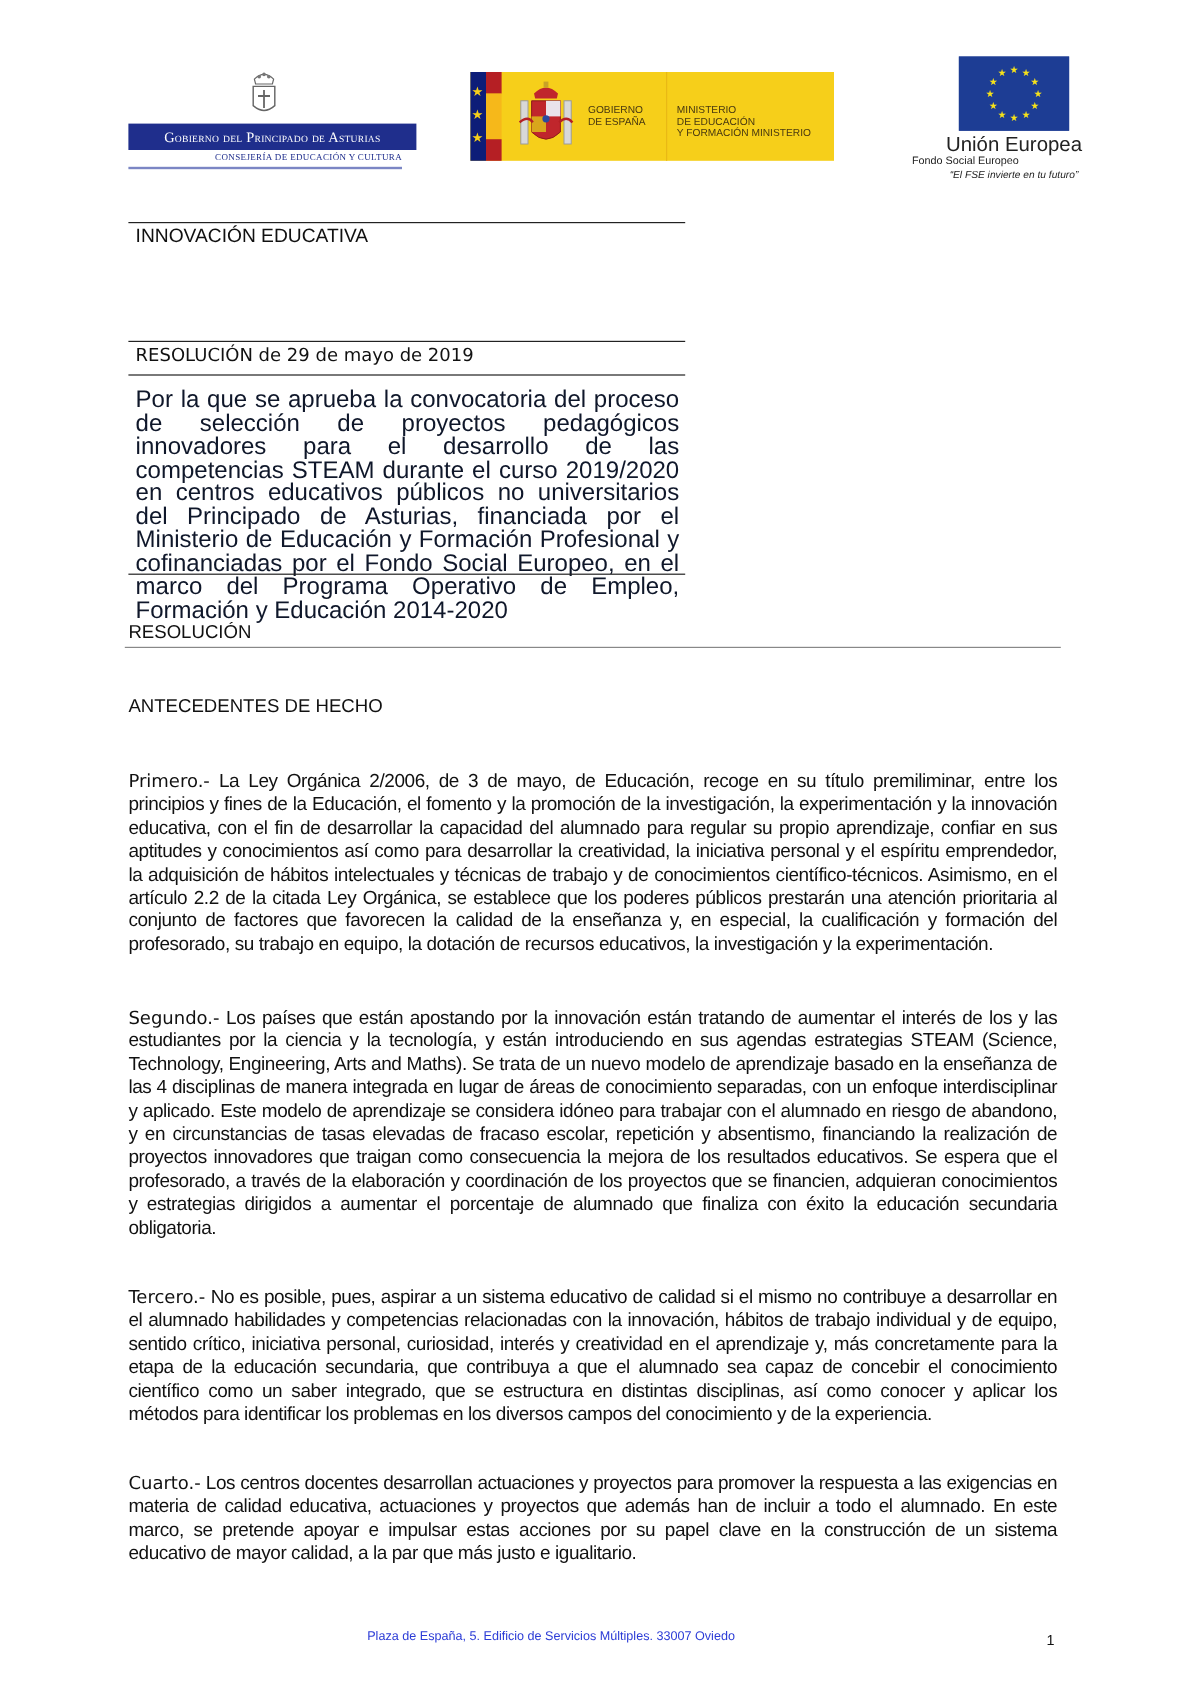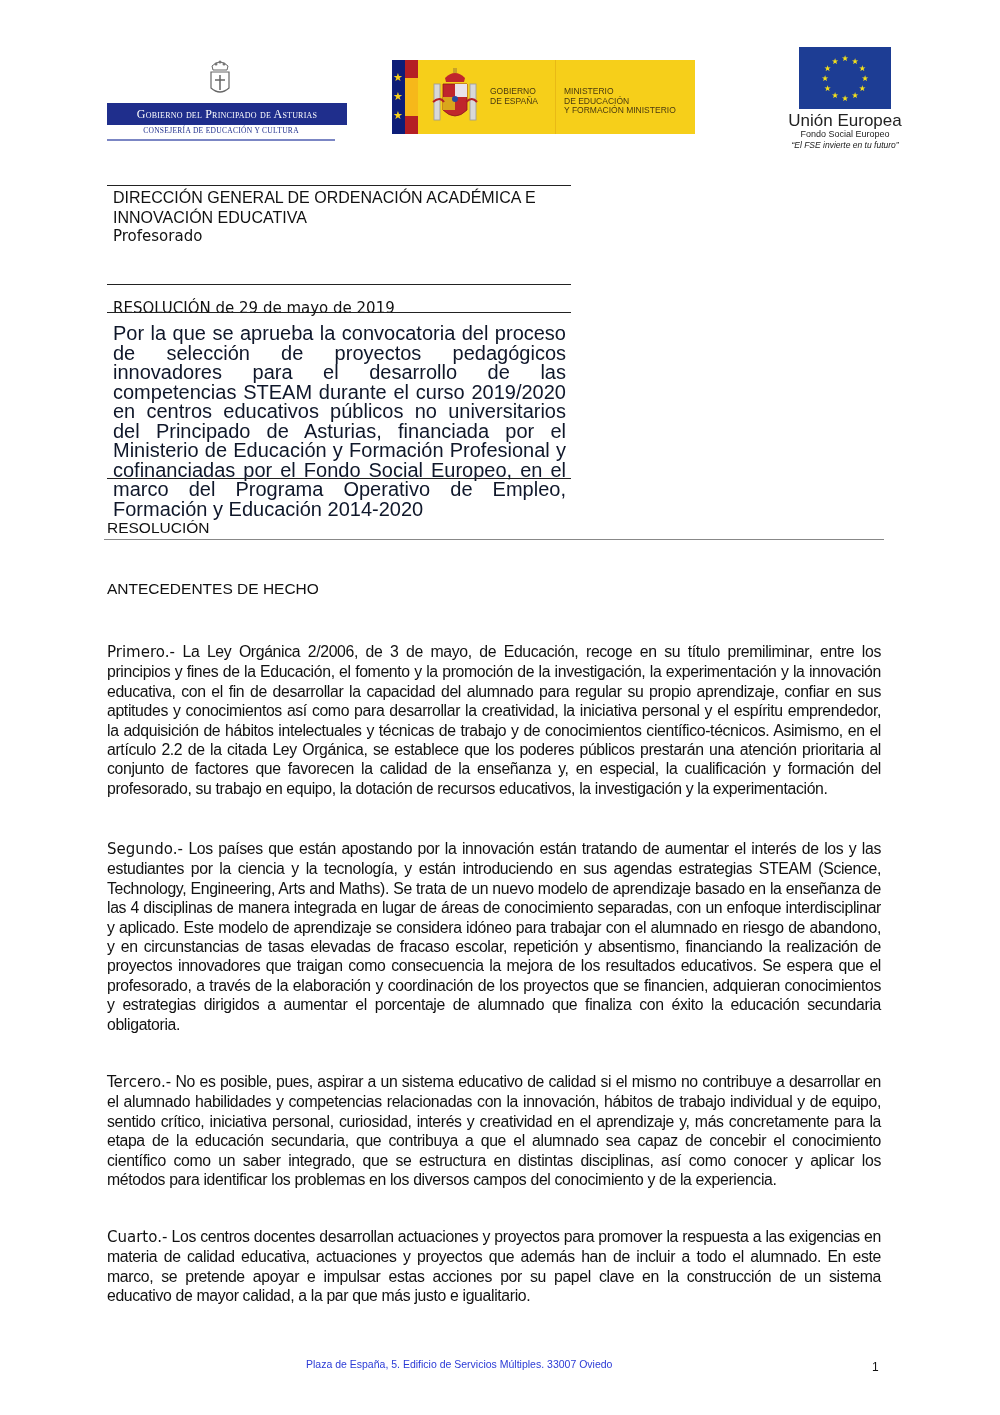--- a/index.html
+++ b/index.html
@@ -3,40 +3,40 @@
 <meta charset="utf-8">
 <style>
   html, body { margin: 0; padding: 0; background: #ffffff; }
   body { width: 1000px; height: 1415px; position: relative; overflow: hidden; font-family: "Liberation Sans", sans-serif; color: #111; }
   .abs { position: absolute; }
 
   
   #asturias { left: 107px; top: 58px; width: 228px; height: 84px; }
   #asturias .crest { position: absolute; left: 100px; top: 0; width: 26px; height: 40px; }
   #asturias .bar { position: absolute; left: 0; top: 45px; width: 240px; height: 22px; background: #1f2e8c; color: #fff; font-family: Liberation Serif, serif; font-size: 12px; letter-spacing: 0.2px; line-height: 22px; text-align: center; font-variant: small-caps; }
-  #asturias .sub { position: absolute; left: 0; top: 68px; width: 228px; text-align: center; font-family: "Liberation Serif", serif; font-size: 7.5px; color: #1f2e8c; letter-spacing: 0.3px; }
+  #asturias .sub { position: absolute; left: 0; top: 68px; width: 228px; text-align: right; font-family: "Liberation Serif", serif; font-size: 7.5px; color: #1f2e8c; letter-spacing: 0.3px; }
   #asturias .rule { position: absolute; left: 0; top: 81px; width: 228px; height: 2px; background: #7b86c4; }
 
   
   #spain { left: 392px; top: 60px; width: 303px; height: 74px; background: #f6cf1a; }
   #spain .blue { position: absolute; left: 0; top: 0; width: 13px; height: 74px; background: #0d1d78; }
   #spain .red1 { position: absolute; left: 13px; top: 0; width: 13px; height: 18px; background: #b51f24; }
   #spain .yel { position: absolute; left: 13px; top: 18px; width: 13px; height: 38px; background: #f6b81a; }
   #spain .red2 { position: absolute; left: 13px; top: 56px; width: 13px; height: 18px; background: #b51f24; }
   #spain .star { position: absolute; left: 1px; color: #f6cf1a; font-size: 11px; line-height: 11px; }
   #spain .coat { position: absolute; left: 38px; top: 6px; width: 50px; height: 62px; }
   #spain .gob { position: absolute; left: 98px; top: 27px; font-size: 8.5px; line-height: 9.5px; color: #4a3a10; }
   #spain .sep { position: absolute; left: 163px; top: 0; width: 1px; height: 74px; background: #e9b915; }
   #spain .min { position: absolute; left: 172px; top: 27px; font-size: 8.5px; line-height: 9.5px; color: #4a3a10; }
 
   
   #eu { left: 760px; top: 45px; width: 160px; height: 110px; }
   #eu .flag { position: absolute; left: 39px; top: 2px; width: 92px; height: 62px; background: #1d3d94; }
   #eu .name { position: absolute; left: 0; top: 66px; width: 170px; text-align: center; font-size: 17px; color: #222; }
-  #eu .fse { position: absolute; left: 0; top: 84px; width: 170px; text-align: center; font-size: 9px; color: #222; }
+  #eu .fse { position: absolute; left: 0; top: 84px; width: 170px; text-align: left; font-size: 9px; color: #222; }
   #eu .motto { position: absolute; left: 0; top: 95px; width: 170px; text-align: center; font-size: 8.5px; font-style: italic; color: #222; }
 
   
   .hline { position: absolute; left: 107px; width: 464px; height: 1px; background: #222; }
   .head-txt { position: absolute; left: 113px; width: 460px; font-size: 15.5px; line-height: 19.5px; color: #111; }
   #summary { position: absolute; left: 113px; top: 324px; width: 453px; font-size: 20px; line-height: 19.5px; text-align: justify; color: #0f172a; }
 
   .center-title { position: absolute; left: 107px; width: 776px; text-align: left; font-size: 15.5px; color: #111; }
   #res-rule { position: absolute; left: 104px; top: 539px; width: 780px; height: 1px; background: #888; }
 
@@ -114,26 +114,24 @@
         <text x="36.0" y="16.7">★</text>
       </g>
   </svg>
   <div class="name">Unión Europea</div>
   <div class="fse">Fondo Social Europeo</div>
   <div class="motto">“El FSE invierte en tu futuro”</div>
 </div>
 
 <div class="hline" style="top:185px"></div>
 <div class="head-txt" style="top:188px; font-size:16px;">
-  <div>DIRECCIÓN GENERAL DE ORDENACIÓN ACADÉMICA E</div>
   <div>INNOVACIÓN EDUCATIVA</div>
-  <div style="font-family:'DejaVu Sans',sans-serif; font-size:15px;">Profesorado</div>
 </div>
 <div class="hline" style="top:284px"></div>
-<div class="head-txt" style="top:287px; font-family:'DejaVu Sans',sans-serif; font-size:15px;margin-top:12px;">RESOLUCIÓN de 29 de mayo de 2019</div>
+<div class="head-txt" style="top:287px; font-family:'DejaVu Sans',sans-serif; font-size:15px;">RESOLUCIÓN de 29 de mayo de 2019</div>
 <div class="hline" style="top:312px"></div>
 <div id="summary">Por la que se aprueba la convocatoria del proceso de selección de proyectos pedagógicos innovadores para el desarrollo de las competencias STEAM durante el curso 2019/2020 en centros educativos públicos no universitarios del Principado de Asturias, financiada por el Ministerio de Educación y Formación Profesional y cofinanciadas por el Fondo Social Europeo, en el marco del Programa Operativo de Empleo, Formación y Educación 2014-2020</div>
 <div class="hline" style="top:478px"></div>
 
 <div class="center-title" style="top:519px">RESOLUCIÓN</div>
 <div id="res-rule"></div>
 <div class="center-title" style="top:580px">ANTECEDENTES DE HECHO</div>
 
 <div class="para" style="top:642px">
   <span class="lead">Primero.-</span><span class="body"> La Ley Orgánica 2/2006, de 3 de mayo, de Educación, recoge en su título premiliminar, entre los principios y fines de la Educación, el fomento y la promoción de la investigación, la experimentación y la innovación educativa, con el fin de desarrollar la capacidad del alumnado para regular su propio aprendizaje, confiar en sus aptitudes y conocimientos así como para desarrollar la creatividad, la iniciativa personal y el espíritu emprendedor, la adquisición de hábitos intelectuales y técnicas de trabajo y de conocimientos científico-técnicos. Asimismo, en el artículo 2.2 de la citada Ley Orgánica, se establece que los poderes públicos prestarán una atención prioritaria al conjunto de factores que favorecen la calidad de la enseñanza y, en especial, la cualificación y formación del profesorado, su trabajo en equipo, la dotación de recursos educativos, la investigación y la experimentación.</span>

